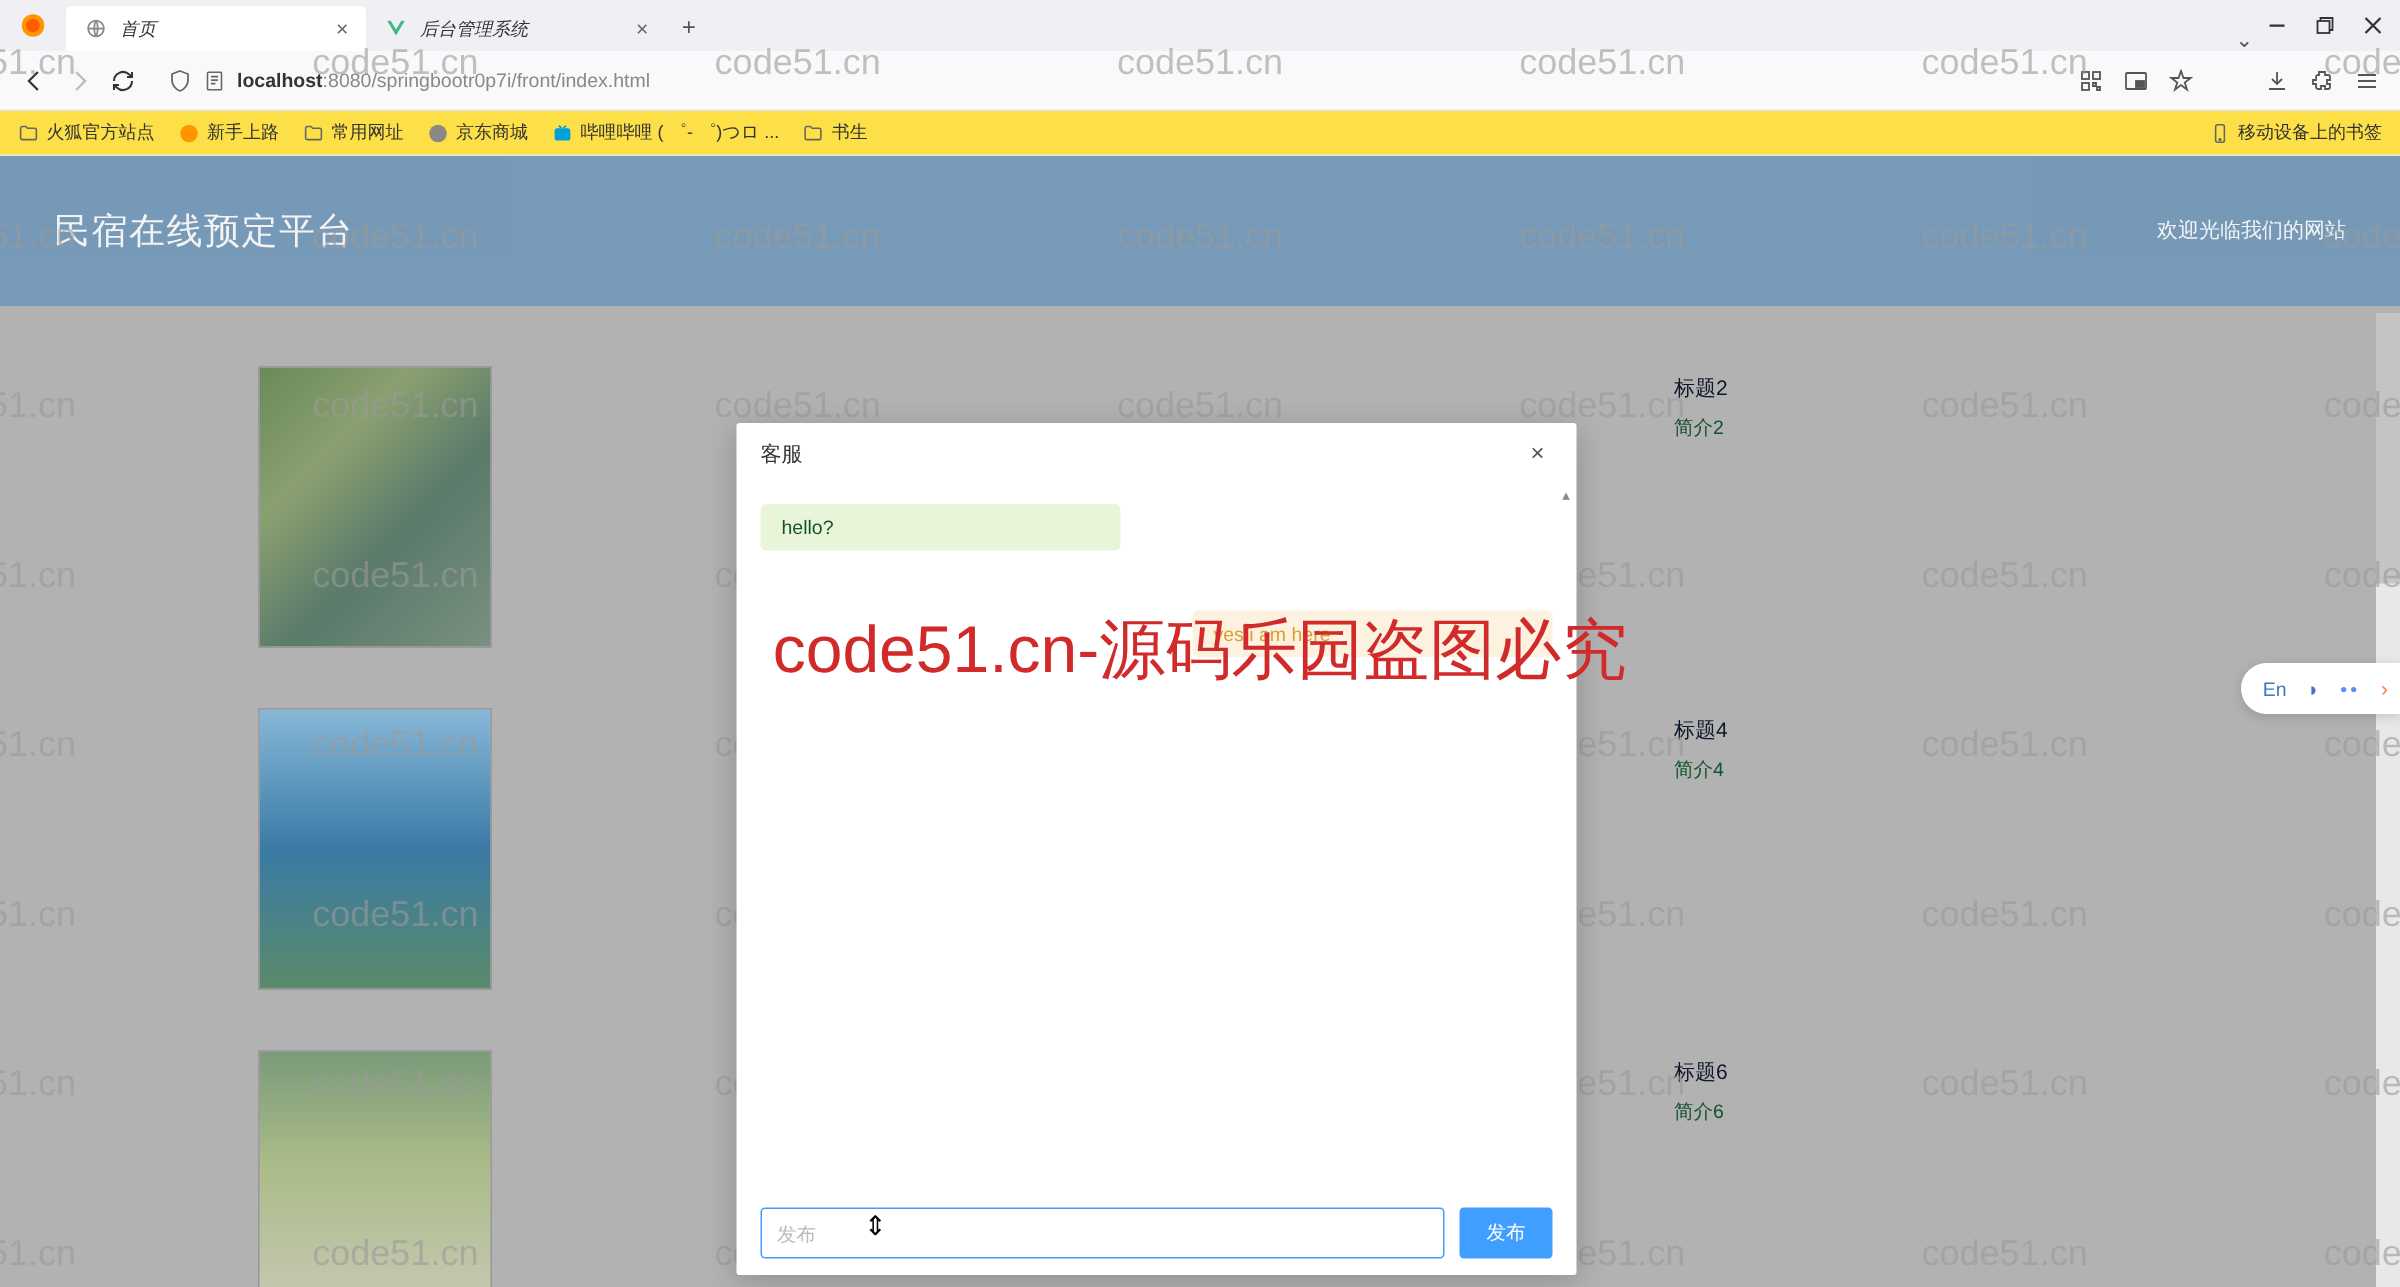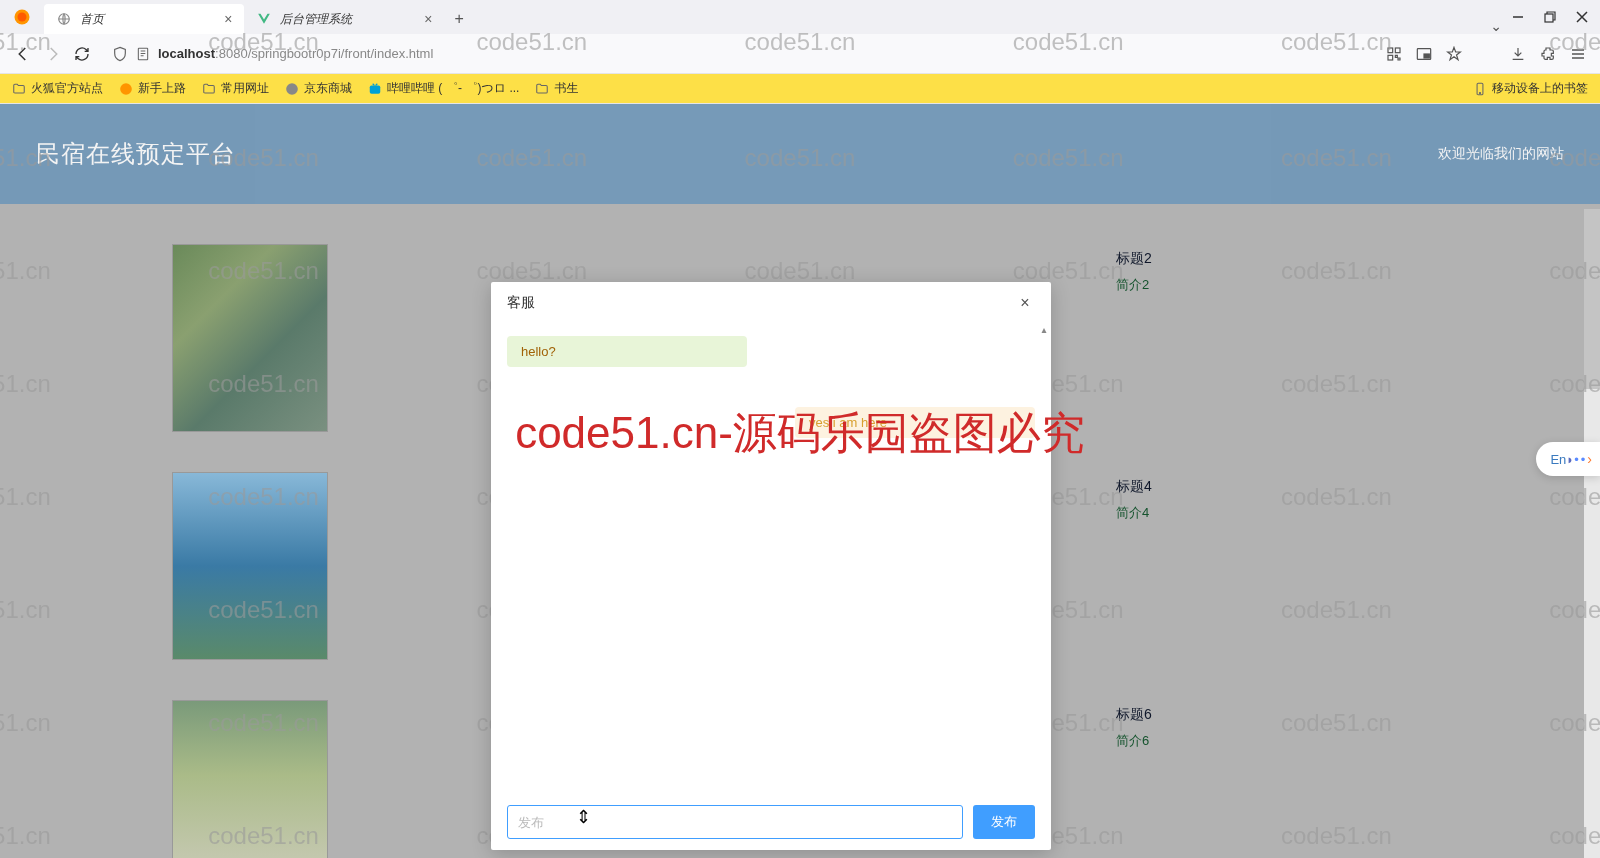--- a/index.html
+++ b/index.html
@@ -54,35 +54,35 @@
 .wm-row.r2 { margin-top: 88px; }
 .wm-row.rest { margin-top: 85px; }
 .wm-big { position: absolute; top: 404px; left: 0; right: 0; text-align: center; font-size: 44px; color: #d02a2a; font-weight: 500; z-index: 60; }
 
 
 .dialog { position: absolute; top: 178px; left: 491px; width: 560px; height: 568px; background: #fff; box-shadow: 0 4px 20px rgba(0,0,0,0.2); z-index: 50; display: flex; flex-direction: column; border-radius: 2px; }
 .dlg-head { height: 42px; display: flex; align-items: center; justify-content: space-between; padding: 0 16px; font-size: 14px; color: #333; }
 .dlg-close { width: 20px; height: 20px; display: flex; align-items: center; justify-content: center; cursor: pointer; font-size: 16px; color: #555; }
 .dlg-body { flex: 1; padding: 12px 16px; overflow-y: auto; position: relative; }
 .msg { max-width: 240px; padding: 8px 14px; border-radius: 4px; font-size: 13px; margin-bottom: 40px; }
-.msg.left { background: #e8f5d8; color: #a16207; }
+.msg.left { background: #e8f5d8; color: #14532d; }
 .msg.right { background: #fdf2e0; color: #d8a030; margin-left: auto; text-align: left; }
 .dlg-foot { height: 56px; padding: 10px 16px; display: flex; gap: 10px; align-items: center; }
 .dlg-input { flex: 1; height: 34px; border: 1px solid #409eff; border-radius: 3px; padding: 0 10px; font-size: 13px; outline: none; }
 .dlg-input::placeholder { color: #bbb; }
 .dlg-btn { height: 34px; padding: 0 18px; background: #409eff; color: #fff; border: none; border-radius: 3px; font-size: 13px; cursor: pointer; }
 
 
 .page-scroll { position: absolute; right: 0; top: 105px; bottom: 0; width: 16px; background: #e8e8e8; }
 .page-scroll-thumb { position: absolute; top: 0; width: 100%; height: 180px; background: #c4c4c4; }
 .dlg-scroll { position: absolute; right: 0; top: 42px; bottom: 56px; width: 14px; }
 .dlg-scroll-arrow { height: 14px; text-align: center; font-size: 10px; color: #888; }
 
 
-.float-widget { position: absolute; right: 0; top: 338px; height: 34px; background: #fff; border-radius: 17px 0 0 17px; box-shadow: 0 2px 8px rgba(0,0,0,0.15); display: flex; align-items: center; padding: 0 8px 0 14px; z-index: 70; font-size: 13px; }
+.float-widget { position: absolute; right: 0; top: 338px; height: 34px; background: #fff; border-radius: 17px 0 0 17px; box-shadow: 0 2px 8px rgba(0,0,0,0.15); display: flex; align-items: center; padding: 0 8px 0 14px; gap: 14px; z-index: 70; font-size: 13px; }
 .float-widget .en { color: #3a7abf; font-weight: 500; }
 .float-widget .moon { color: #5a6abf; }
 .float-widget .dots { color: #5a8aff; letter-spacing: 2px; }
 .float-widget .arrow { color: #ff7a30; font-size: 14px; }
 
 .resize-cursor { position: absolute; top: 702px; left: 576px; z-index: 100; font-size: 18px; color: #000; pointer-events: none; }
 </style>
 </head>
 <body>
 

